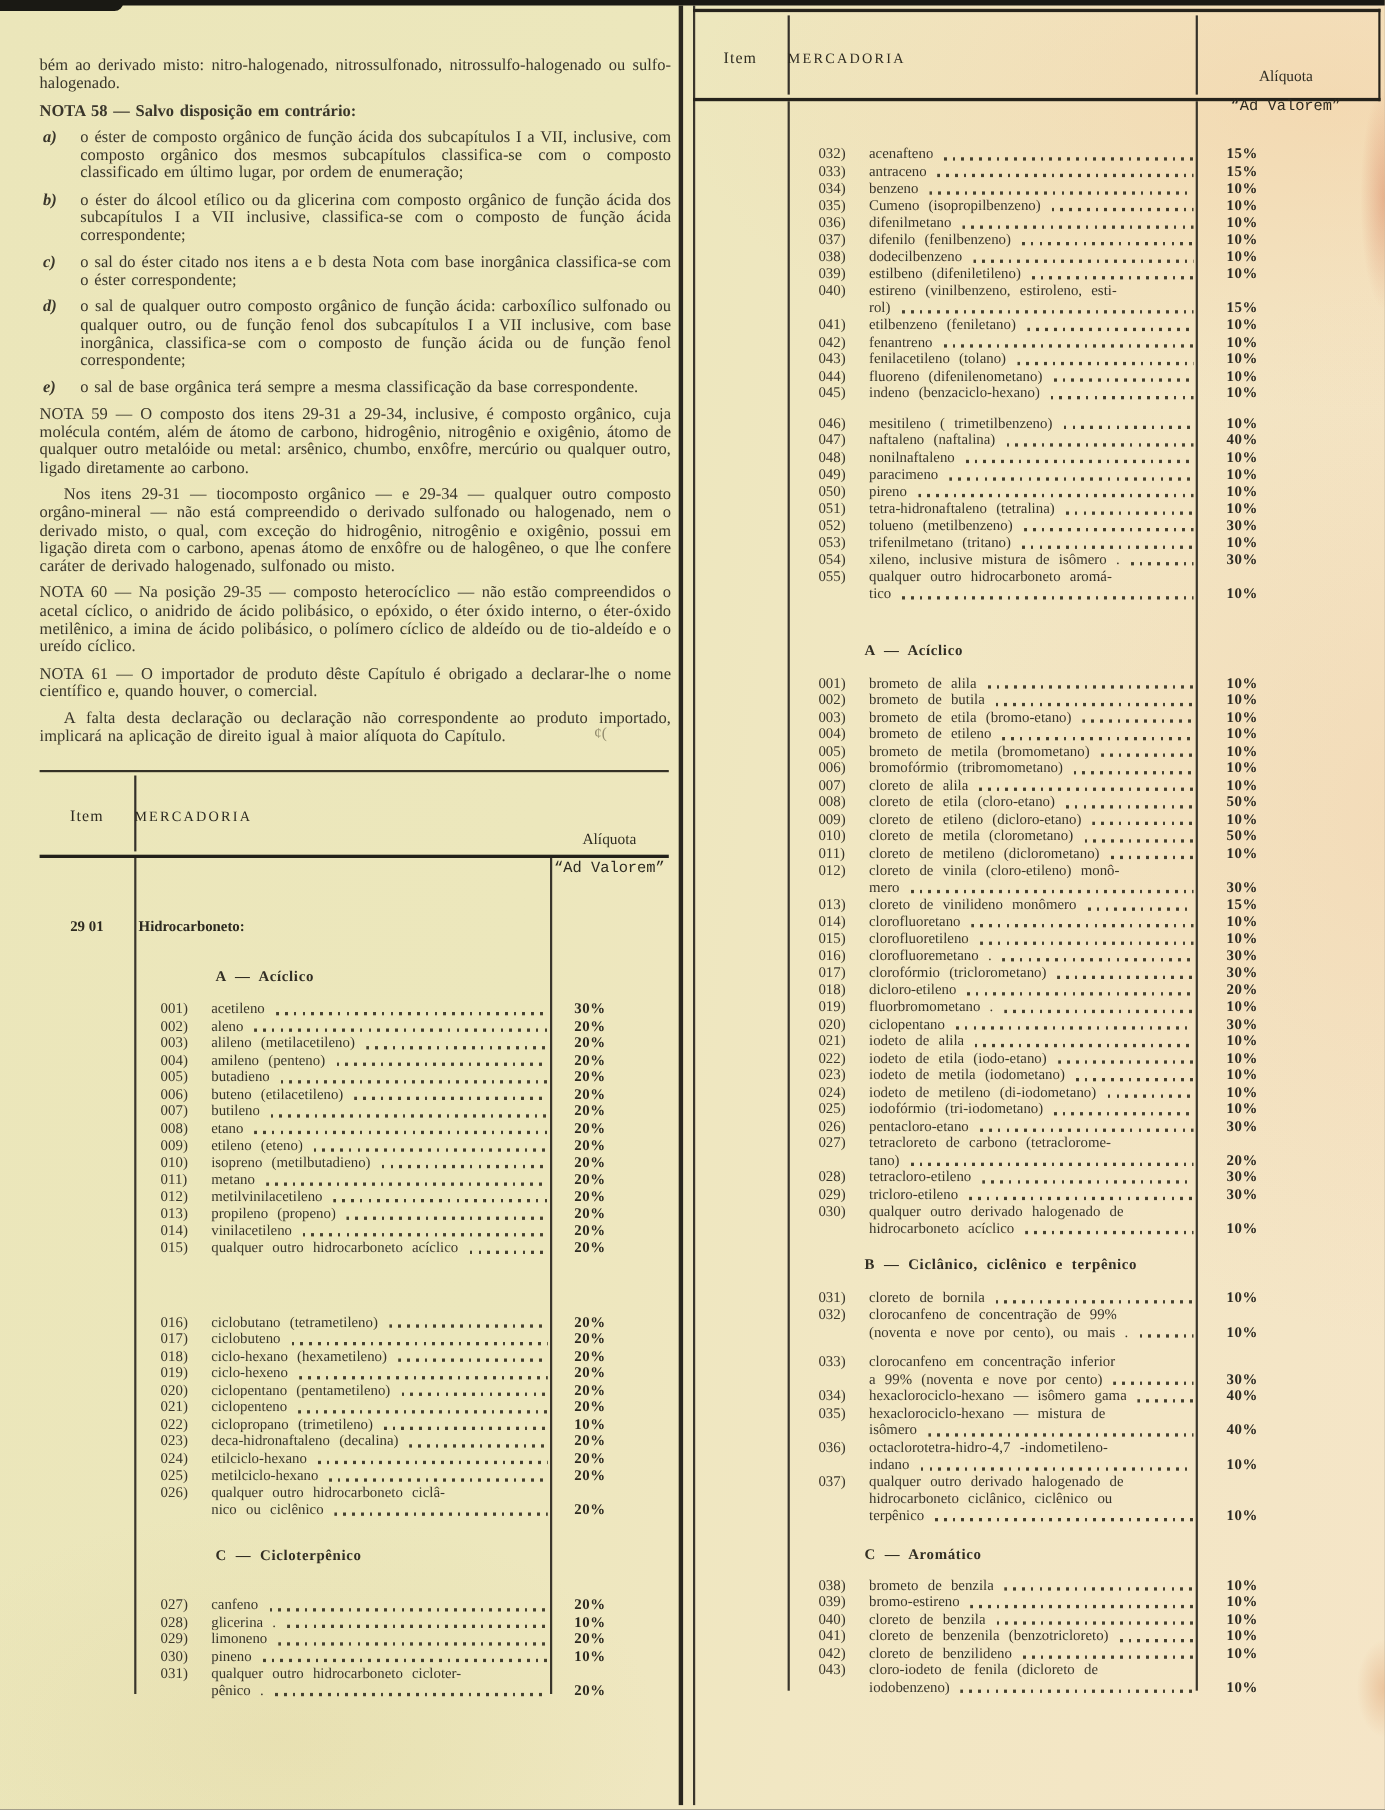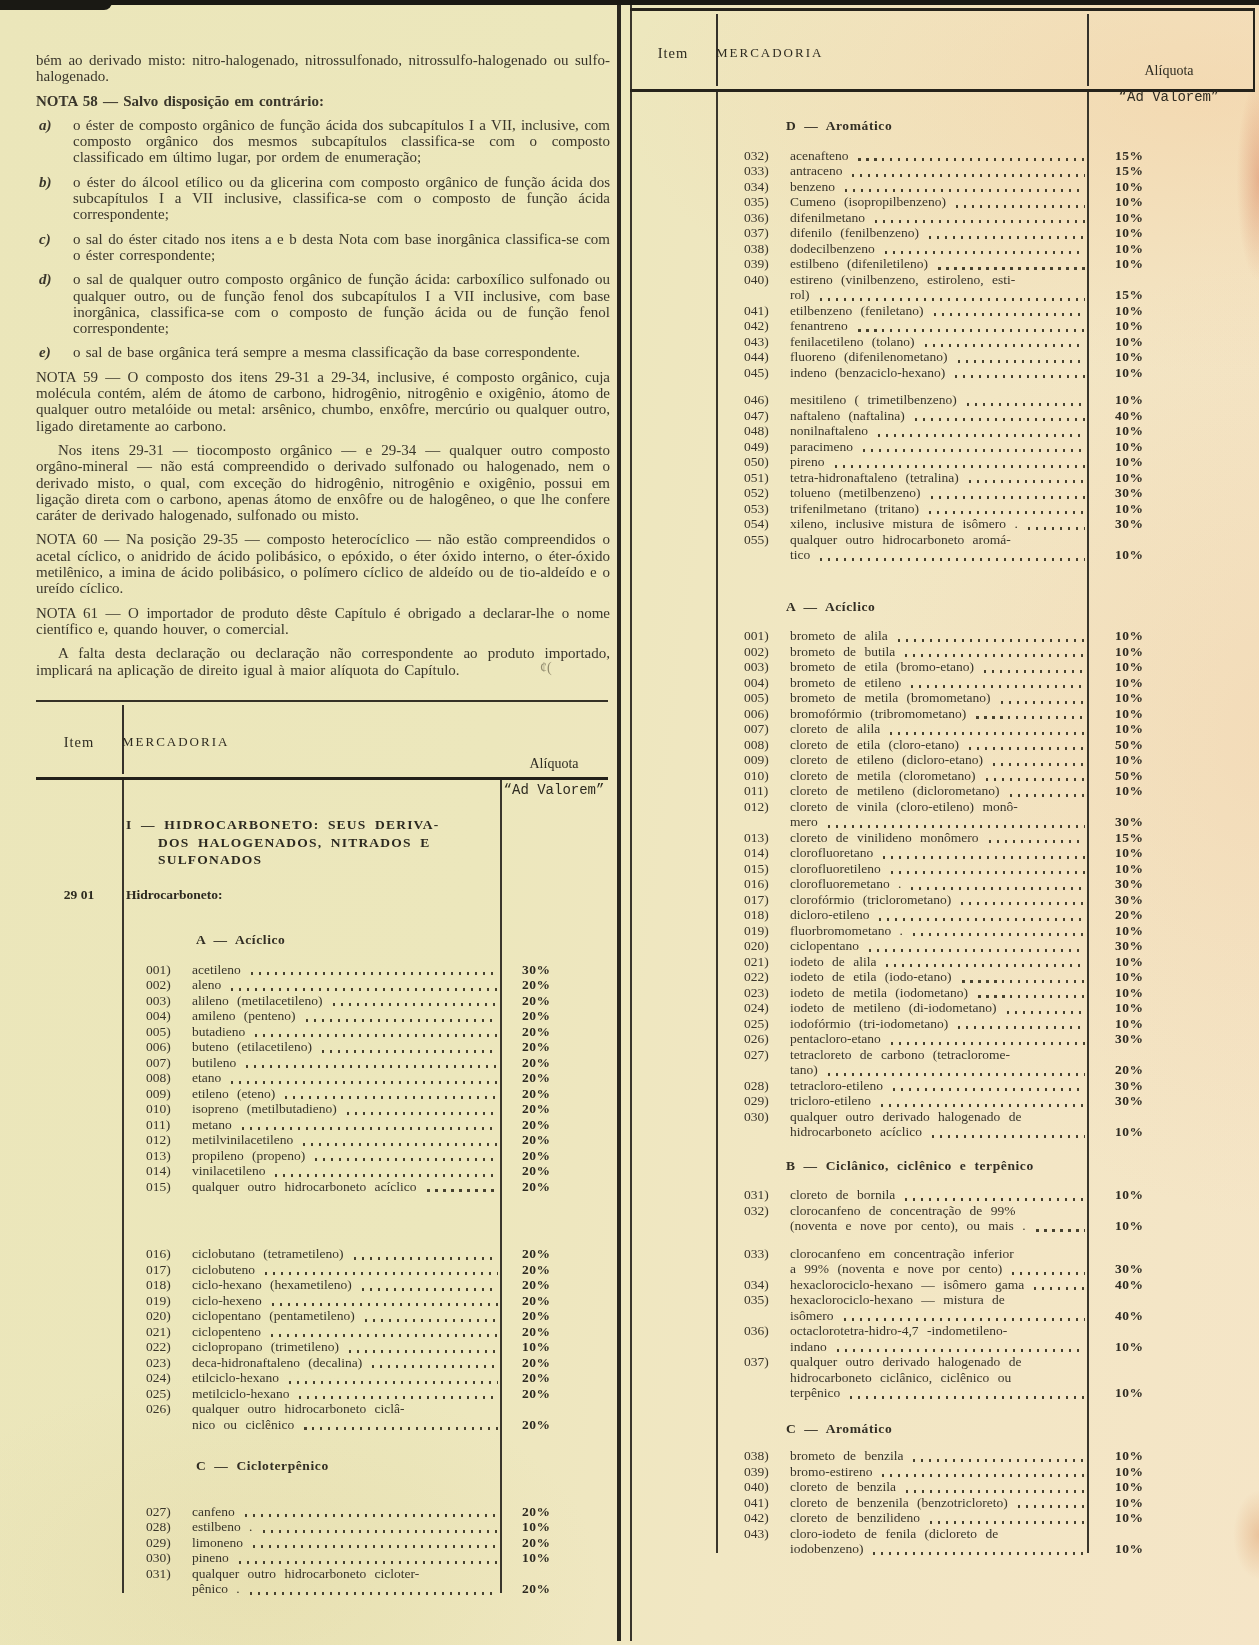--- a/index.html
+++ b/index.html
@@ -128,29 +128,20 @@
       <div class="h-merc">MERCADORIA</div>
       <div class="h-aliq">
         <div>Alíquota</div>
         <div class="q">“Ad Valorem”</div>
       </div>
     </div>
     <div class="tbody">
       <div class="vl a"></div>
       <div class="vl b"></div>
     <div class="gap" style="height: 36px;"></div>
-        <div class="trow title">
-          <div class="c-code"></div>
-          <div class="c-desc">
-            <div class="t-line first">I — HIDROCARBONETO: SEUS DERIVA-</div>
-            <div class="t-line cont">DOS HALOGENADOS, NITRADOS E</div>
-            <div class="t-line cont">SULFONADOS</div>
-          </div>
-          <div class="c-rate"></div>
-        </div>
         <div class="gap" style="height: 18px;"></div>
         <div class="trow chapter">
           <div class="c-code">29 01</div>
           <div class="c-desc">
             <div class="ch-text">Hidrocarboneto:</div>
           </div>
           <div class="c-rate"></div>
         </div>
         <div class="gap" style="height: 30px;"></div>
         <div class="trow group">
@@ -471,21 +462,21 @@
               <span class="lead"></span>
             </div>
           </div>
           <div class="c-rate">20%</div>
         </div>
         <div class="trow item">
           <div class="c-code"></div>
           <div class="c-desc">
             <div class="iline">
               <span class="num">028)</span>
-              <span class="txt">estilbeno .</span>
+              <span class="txt">glicerina .</span>
               <span class="lead"></span>
             </div>
           </div>
           <div class="c-rate">10%</div>
         </div>
         <div class="trow item">
           <div class="c-code"></div>
           <div class="c-desc">
             <div class="iline">
               <span class="num">029)</span>
@@ -532,27 +523,20 @@
       <div class="h-merc">MERCADORIA</div>
       <div class="h-aliq">
         <div>Alíquota</div>
         <div class="q">“Ad Valorem”</div>
       </div>
     </div>
     <div class="tbody">
       <div class="vl a"></div>
       <div class="vl b"></div>
     <div class="gap" style="height: 26px;"></div>
-        <div class="trow group">
-          <div class="c-code"></div>
-          <div class="c-desc">
-            <div class="grp">D — Aromático</div>
-          </div>
-          <div class="c-rate"></div>
-        </div>
         <div class="gap" style="height: 14px;"></div>
         <div class="trow item">
           <div class="c-code"></div>
           <div class="c-desc">
             <div class="iline">
               <span class="num">032)</span>
               <span class="txt">acenafteno</span>
               <span class="lead"></span>
             </div>
           </div>

